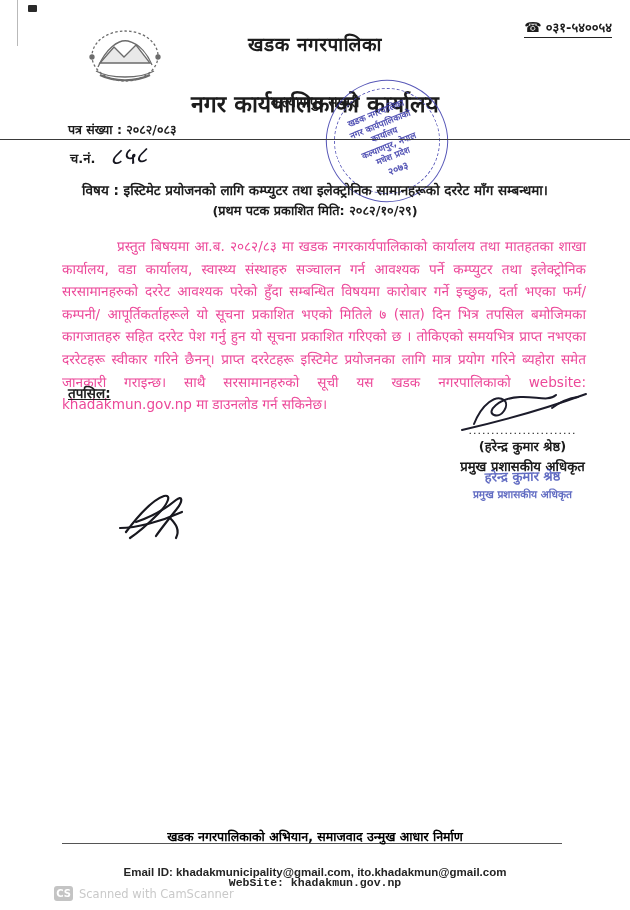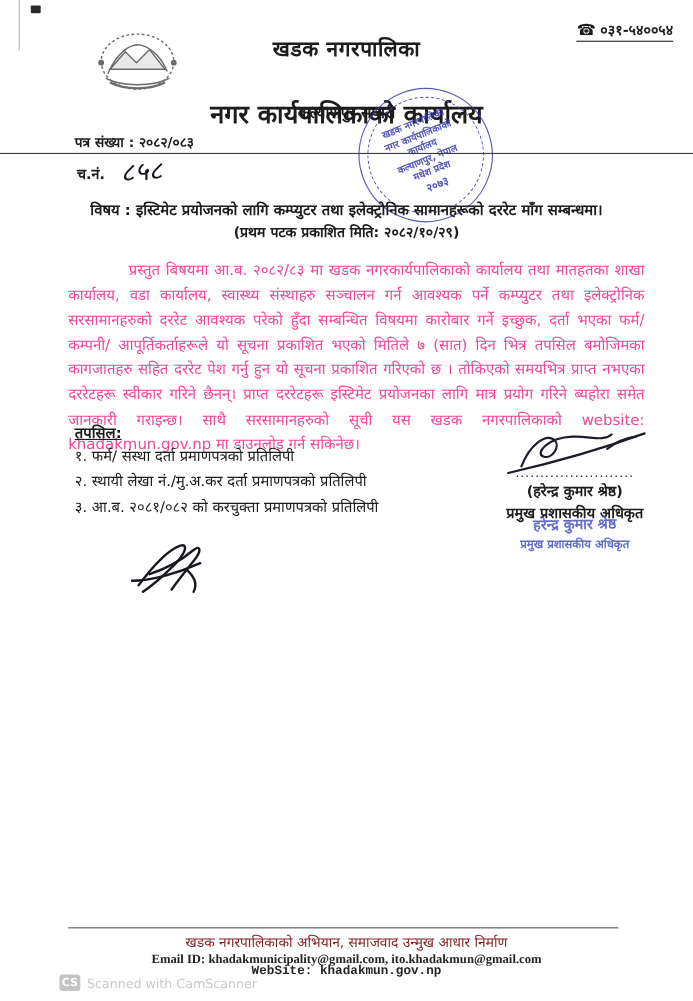--- a/index.html
+++ b/index.html
@@ -47,22 +47,22 @@
     display:flex;flex-direction:column;justify-content:center;align-items:center;
     opacity:.88;background:rgba(255,255,255,0);
   }
   .round-stamp .inner{position:absolute;inset:7px;border-radius:50%;border:1px dashed #4949b2;}
   .round-stamp div{font-size:8.8px;line-height:11.5px;font-weight:bold;text-align:center;z-index:1;}
   .round-stamp .yr{font-size:10px;margin-top:1px;}
   
   .logo{top:27px;left:84px;}
   
   .foot-rule{top:843px;left:62px;width:500px;height:0;border-top:1.4px solid #555;}
-  .foot-slogan{top:848px;font-size:12.5px;font-weight:normal;color:#7f1d1d;}
-  .foot-email{top:866px;font-size:11.5px;font-weight:bold;font-family:Liberation Serif, serif;color:#242424;}
+  .foot-slogan{top:828px;font-size:12.5px;font-weight:bold;color:#000000;}
+  .foot-email{top:866px;font-size:11.5px;font-weight:bold;font-family:Liberation Sans, sans-serif;color:#242424;}
   .foot-web{top:876px;font-size:11.5px;font-weight:bold;font-family:Liberation Mono, monospace;color:#242424;}
   
   .cam{top:886px;left:8px;display:flex;align-items:center;gap:6px;padding-left:46px;}
   .cam-badge{width:19px;height:15px;background:#c4c4c4;border-radius:3px;color:#ffffff;
     font-size:10px;font-weight:bold;display:flex;align-items:center;justify-content:center;}
   .cam-text{font-size:11.5px;color:#c9c9c9;}
   
   .speck1{top:5px;left:28px;width:9px;height:7px;background:#2a2a2a;border-radius:1px;}
   .edge-line{top:0;left:17px;width:1px;height:46px;background:#b9b9b9;}
 </style>
@@ -111,25 +111,20 @@
   <div class="abs rule"></div>
   <div class="abs chno">च.नं.</div>
   <div class="abs chno-val">८५८</div>
 
   <div class="abs centered subj1">विषय : इस्टिमेट प्रयोजनको लागि कम्प्युटर तथा इलेक्ट्रोनिक सामानहरूको दररेट माँग सम्बन्धमा।</div>
   <div class="abs centered subj2">(प्रथम पटक प्रकाशित मिति: २०८२/१०/२९)</div>
 
   <div class="abs body-par">प्रस्तुत बिषयमा आ.ब. २०८२/८३ मा खडक नगरकार्यपालिकाको कार्यालय तथा मातहतका शाखा कार्यालय, वडा कार्यालय, स्वास्थ्य संस्थाहरु सञ्चालन गर्न आवश्यक पर्ने कम्प्युटर तथा इलेक्ट्रोनिक सरसामानहरुको दररेट आवश्यक परेको हुँदा सम्बन्धित विषयमा कारोबार गर्ने इच्छुक, दर्ता भएका फर्म/ कम्पनी/ आपूर्तिकर्ताहरूले यो सूचना प्रकाशित भएको मितिले ७ (सात) दिन भित्र तपसिल बमोजिमका कागजातहरु सहित दररेट पेश गर्नु हुन यो सूचना प्रकाशित गरिएको छ । तोकिएको समयभित्र प्राप्त नभएका दररेटहरू स्वीकार गरिने छैनन्। प्राप्त दररेटहरू इस्टिमेट प्रयोजनका लागि मात्र प्रयोग गरिने ब्यहोरा समेत जानकारी गराइन्छ। साथै सरसामानहरुको सूची यस खडक नगरपालिकाको website: khadakmun.gov.np मा डाउनलोड गर्न सकिनेछ।</div>
 
   <div class="abs tap-h">तपसिल:</div>
-  <div class="abs tap-list">
-    <div>१. फर्म/ संस्था दर्ता प्रमाणपत्रको प्रतिलिपी</div>
-    <div>२. स्थायी लेखा नं./मु.अ.कर दर्ता प्रमाणपत्रको प्रतिलिपी</div>
-    <div>३. आ.ब. २०८१/०८२ को करचुक्ता प्रमाणपत्रको प्रतिलिपी</div>
-  </div>
 
   <svg class="abs sig-svg" width="140" height="46" viewBox="0 0 140 46">
     <g fill="none" stroke="#1c1c2b" stroke-width="2" stroke-linecap="round">
       <path d="M22 36 C30 16 44 6 52 12 C58 17 50 30 42 27 C34 24 46 10 68 9 C84 8 96 14 104 7"></path>
       <path d="M10 42 C45 34 90 22 134 6"></path>
       <path d="M100 20 C108 14 118 10 126 9"></path>
     </g>
   </svg>
   <div class="abs sig-dots">........................</div>
   <div class="abs sig-name">(हरेन्द्र कुमार श्रेष्ठ)</div>

